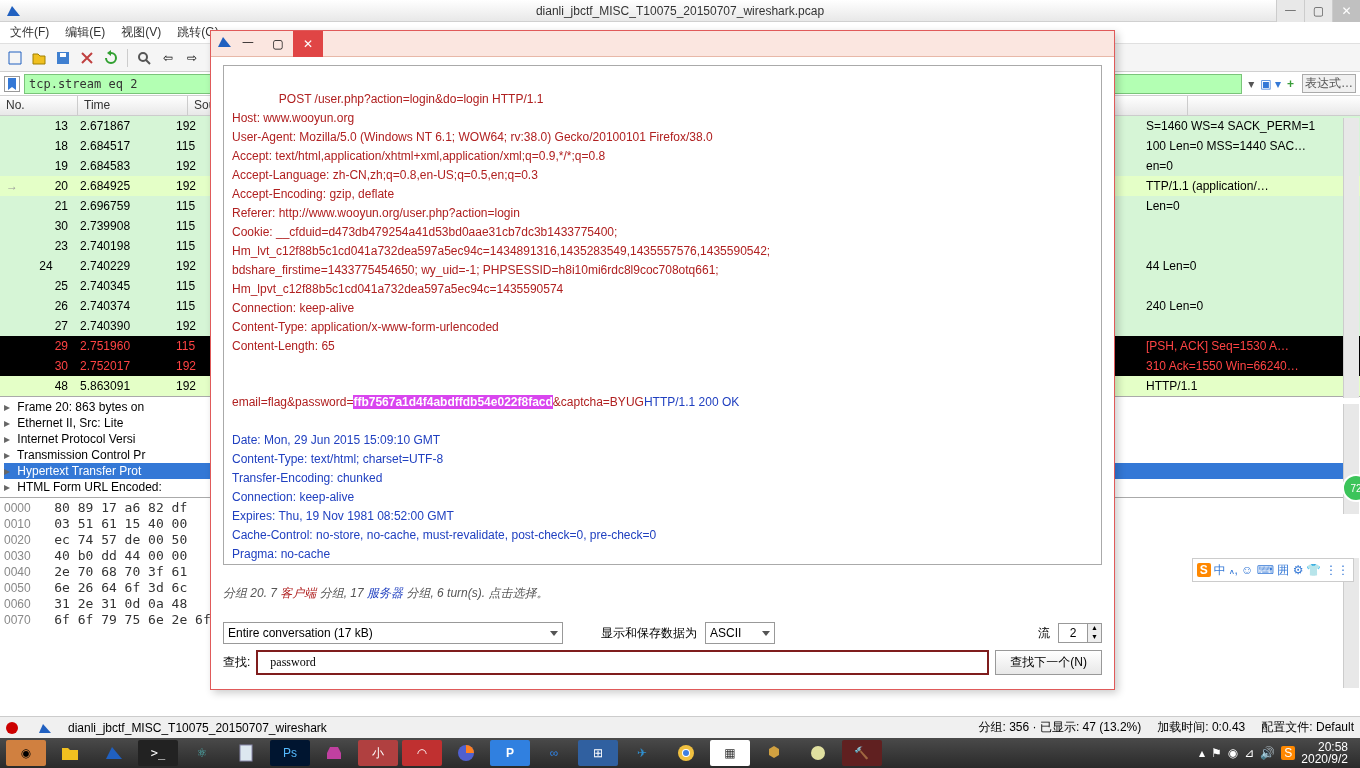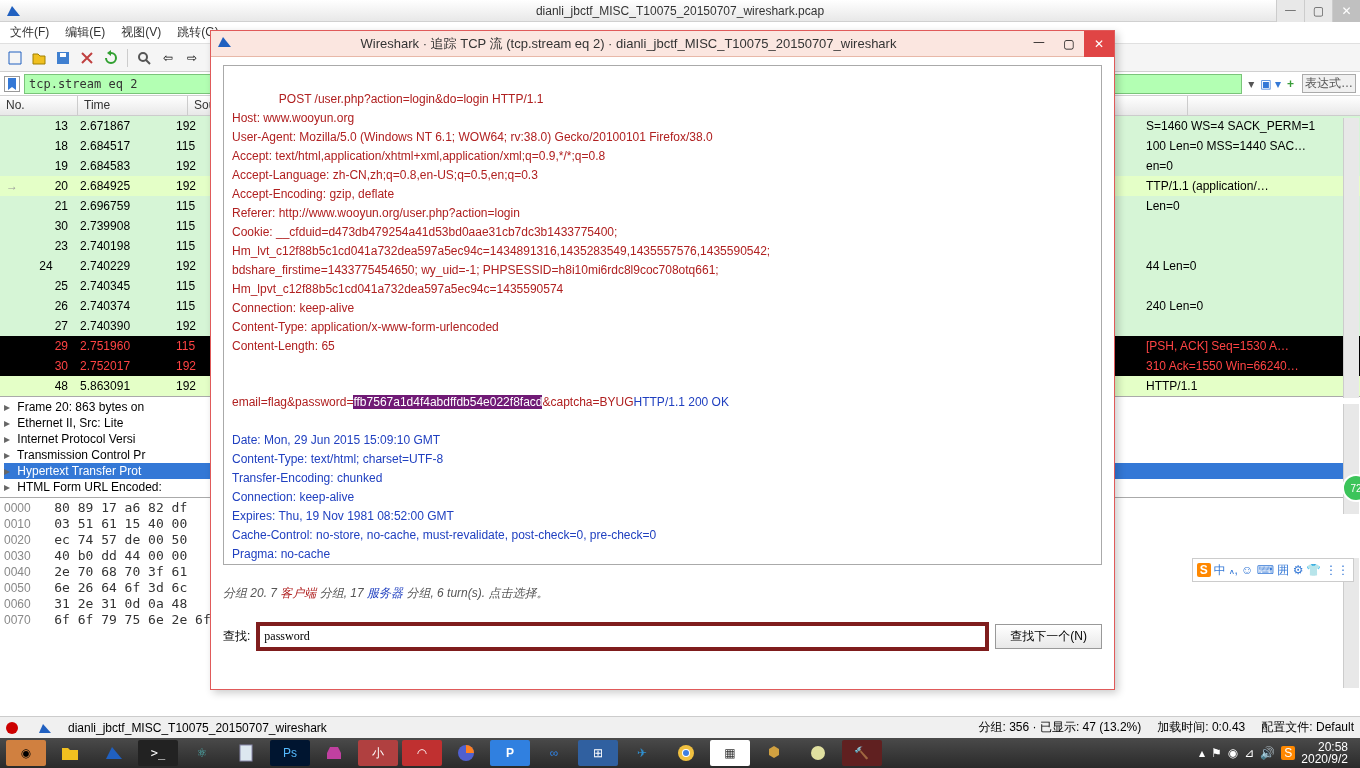--- a/index.html
+++ b/index.html
@@ -59,29 +59,29 @@
 .dialog-titlebar { height: 26px; background: #fbe6e0; display: flex; align-items: center; position: relative; border-bottom: 1px solid #e8b8a8;}
 .dialog-titlebar .title { flex:1; text-align:center; color: #333; font-size: 13px; }
 .dialog-titlebar .dshark { margin-left: 6px; }
 .dialog-titlebar .dbtns { display: flex; }
 .dialog-titlebar .dbtns div { width: 30px; height: 26px; display: flex; align-items: center; justify-content: center; }
 .dialog-titlebar .dbtns .dclose { background: #e04545; color: #fff; }
 .dialog-body { padding: 8px 12px;}
 .stream-box { width: 100%; height: 500px; border: 1px solid #aaa; padding: 6px 8px; font-family: Consolas, "Courier New", monospace; font-size: 13px; line-height: 18px; overflow: hidden; background: #fff; position:relative;}
 .stream-box .req { color: #b02020; }
 .stream-box .resp { color: #2040c0; }
-.stream-box .selected { background: #701a75; color: #fff; }
+.stream-box .selected { background: #d946ef; color: #fff; font-weight: bold; }
 .dialog-info { font-size: 11px; color: #555; margin: 20px 0; font-style: italic;}
 .dialog-info .red { color:#b02020;}
 .dialog-info .blue { color:#2040c0;}
 .dialog-controls { display: flex; align-items: center; gap: 8px; margin: 6px 0; }
 .dcombo { border: 1px solid #999; padding: 2px 4px; background: #fff; height: 22px; display:flex; align-items:center; justify-content:space-between;}
 .triangle-down{ display:inline-block; width:0;height:0;border-left:4px solid transparent;border-right:4px solid transparent;border-top:5px solid #555; margin-left:6px;}
 .dialog-search { display: flex; align-items: center; gap: 6px; margin: 6px 0; }
-.dialog-search input { flex: 1; border: 4px solid #7f1d1d; padding: 3px 4px; font-family: Consolas; font-size: 12px;}
+.dialog-search input { flex: 1; border: 2px solid #7f1d1d; padding: 3px 12px; font-family: Consolas; font-size: 12px;}
 .dbtn { border: 1px solid #999; background: linear-gradient(#fff,#e8e8e8); padding: 3px 14px; font-size: 12px; }
 .dialog-buttons { display: flex; justify-content: flex-end; gap: 12px; margin-top: 8px; padding-right: 4px;}
 .spinner { border:1px solid #999; display:flex; align-items:center;}
 .spinner input{ width:28px; border:none; text-align:center; padding:2px 0;}
 .spinner .spbtns{ display:flex; flex-direction:column;}
 .spinner .spbtns div{ width:14px;height:9px; font-size:7px; line-height:7px; text-align:center; border-left:1px solid #999; background:#eee;}
 
 .right-scroll { position:absolute; right:1px; width:16px; background:#e8e8e8; border-left:1px solid #ccc;}
 .ime-badge { position:absolute; right:6px; top:558px; padding:2px 4px; background:#fff; border:1px solid #ccc; display:flex; gap:3px; font-size:11px; color:#3478d6; align-items:center;}
 .ime-badge .s{ background:#ff8800; color:#fff; font-weight:bold; padding:0 3px; border-radius:2px;}
@@ -388,21 +388,20 @@
       </div>
     </div>
   </div>
 </div>
 
 <div class="dialog">
   <div class="dialog-titlebar">
     <span class="dshark"><svg width="16" height="14">
           <path d="M1 12 L6 2 L14 12 Z" fill="#2060c0"></path>
         </svg></span>
-    <span class="title">Wireshark · 追踪 TCP 流 (tcp.stream eq 2) · dianli_jbctf_MISC_T10075_20150707_wireshark</span>
     <div class="dbtns">
       <div>一</div>
       <div>▢</div>
       <div class="dclose">✕</div>
     </div>
   </div>
   <div class="dialog-body">
     <div class="stream-box" style="white-space: pre-wrap;">
       <span class="req" id="reqtext">POST /user.php?action=login&amp;do=login HTTP/1.1
 Host: www.wooyun.org
@@ -429,19 +428,38 @@
 Expires: Thu, 19 Nov 1981 08:52:00 GMT
 Cache-Control: no-store, no-cache, must-revalidate, post-check=0, pre-check=0
 Pragma: no-cache
 Server: yunjiasu-nginx
 CF-RAY: 1fe28d0a63e91c3b-JXG
 Content-Encoding: gzip</span>
     </div>
     <div class="dialog-info">
       <span>分组 20. 7 </span><span class="red">客户端</span><span> 分组, 17 </span><span class="blue">服务器</span><span> 分组, 6 turn(s). 点击选择。</span>
     </div>
+    <div class="dialog-controls">
+      <div class="dcombo" style="width:340px">
+          <span>Entire conversation (17 kB)</span>
+          <span class="triangle-down"></span>
+        </div>
+      <span style="margin-left:30px">显示和保存数据为</span>
+      <div class="dcombo" style="width:70px">
+          <span>ASCII</span>
+          <span class="triangle-down"></span>
+        </div>
+      <span style="margin-left:auto">流</span>
+      <div class="spinner">
+        <input value="2" style="">
+        <div class="spbtns">
+            <div>▲</div>
+            <div>▼</div>
+          </div>
+      </div>
+    </div>
     <div class="dialog-search">
       <span>查找:</span>
       <input value="password" style="">
       <button class="dbtn">查找下一个(N)</button>
     </div>
   </div>
 </div>
 
 </body></html>

